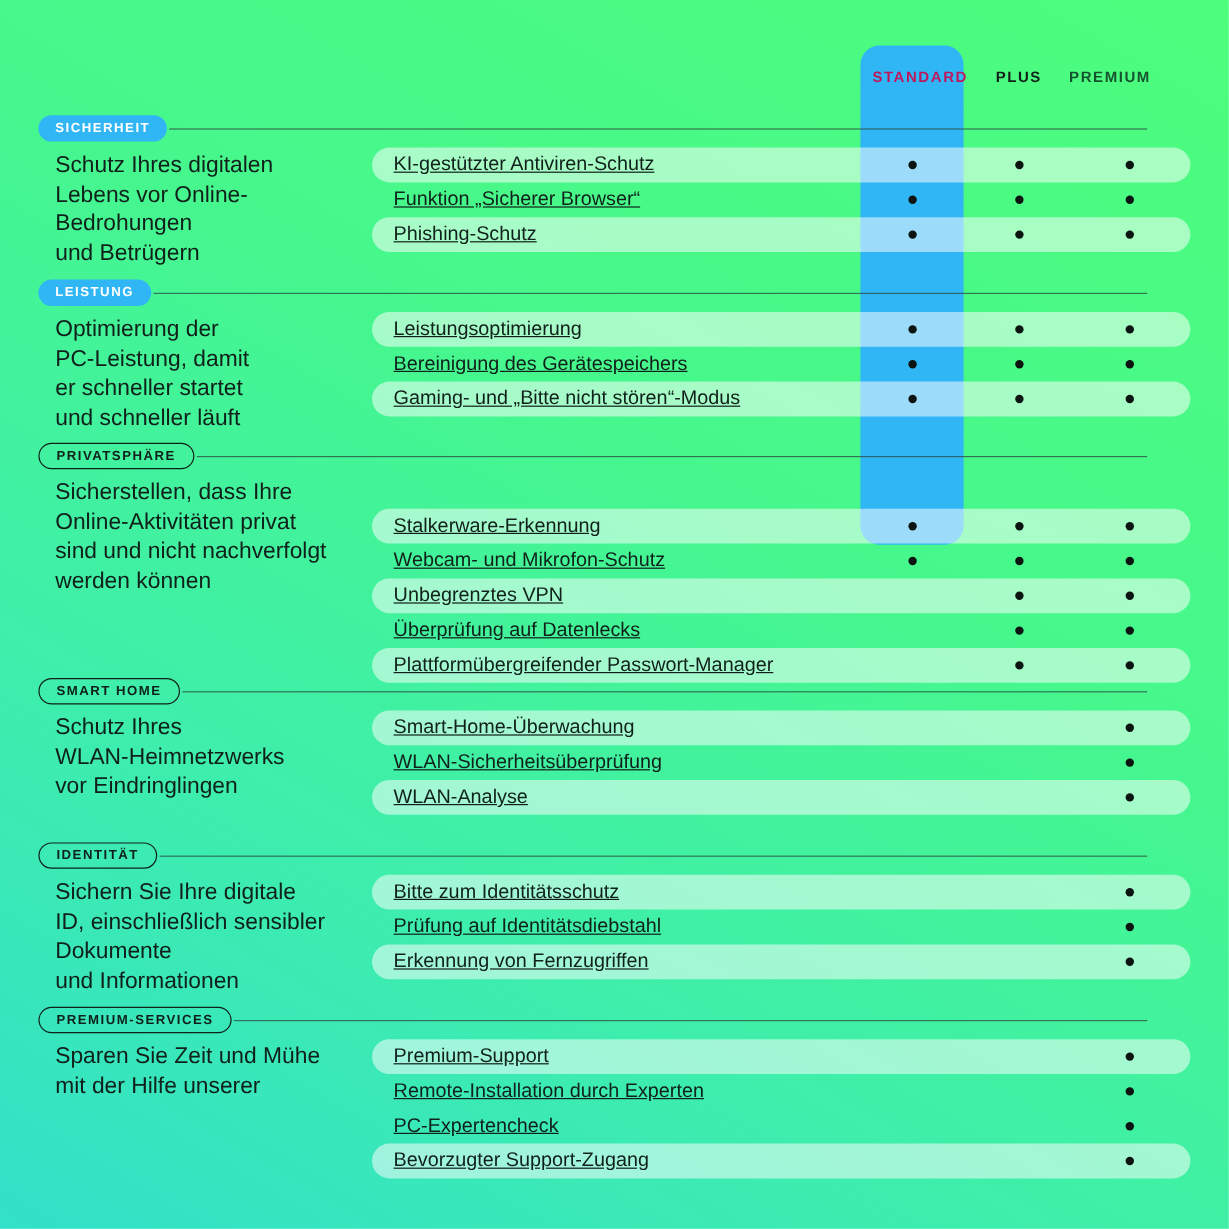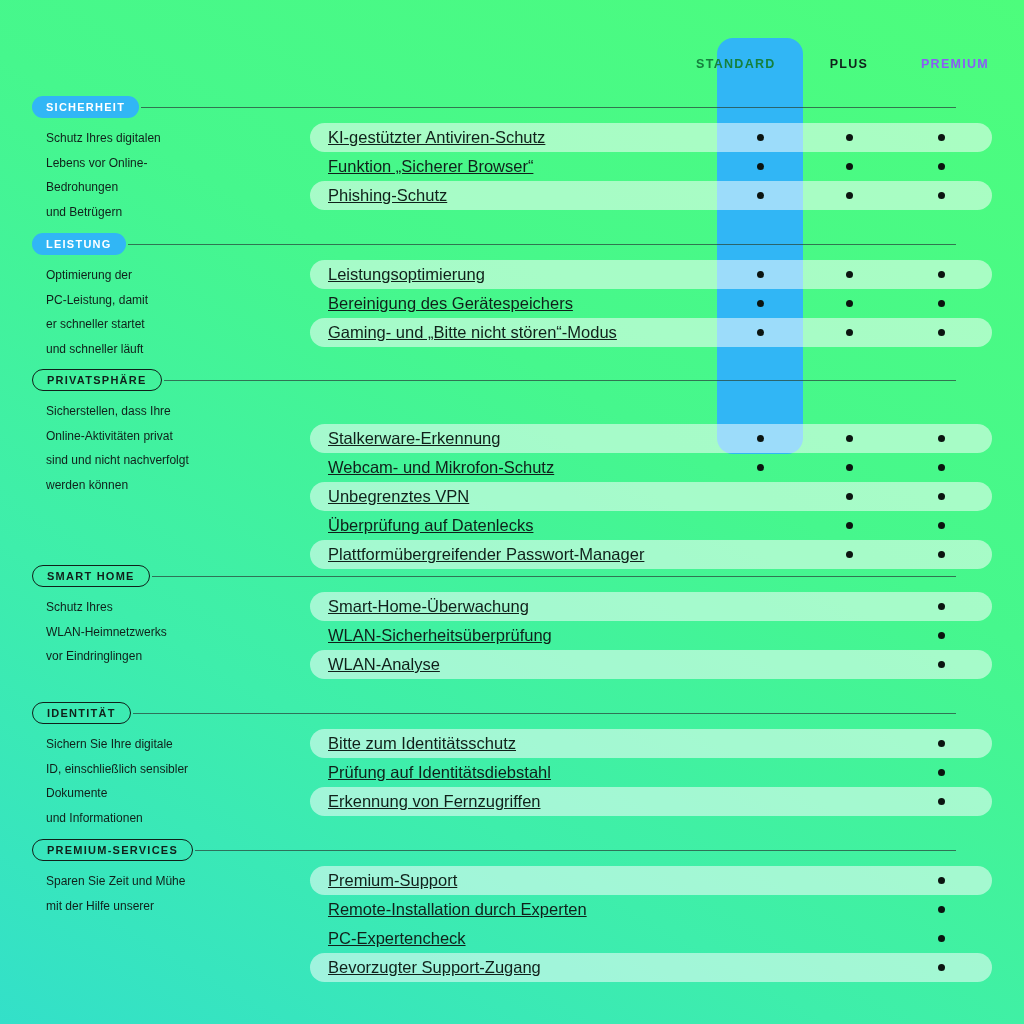--- a/index.html
+++ b/index.html
@@ -35,23 +35,23 @@
   }
   .plan-head {
     position: absolute;
     top: 64px;
     transform: translateY(-50%);
     font-size: 12.5px;
     letter-spacing: 1.3px;
     font-weight: bold;
     text-align: center;
   }
-  .plan-head.std  { left: 696px; width: 64px; color: #15803d; }
+  .plan-head.std  { left: 727px; width: 64px; color: #be185d; }
   .plan-head.plus { left: 806px; width: 86px; color: #10201a; }
-  .plan-head.prem { left: 907px; width: 96px; color: #8b5cf6; }
+  .plan-head.prem { left: 877px; width: 96px; color: #14532d; }
 
   
   #table-body {
     position: absolute;
     left: 0; top: 0;
     width: 1024px; height: 1024px;
     z-index: 2;
   }
 
   .section { position: absolute; left: 0; width: 1024px; }
@@ -86,21 +86,21 @@
     margin-left: 2px;
     margin-right: 36px;
     opacity: .75;
   }
 
   .section-desc {
     position: absolute;
     left: 46px;
     top: 30px;
     width: 275px;
-    font-size: 12px;
+    font-size: 19px;
     line-height: 24.5px;
     color: #10201a;
   }
   .section-desc div { white-space: nowrap; }
 
   
   .rows { position: absolute; left: 310px; top: 0; width: 682px; }
 
   .frow {
     position: relative;

